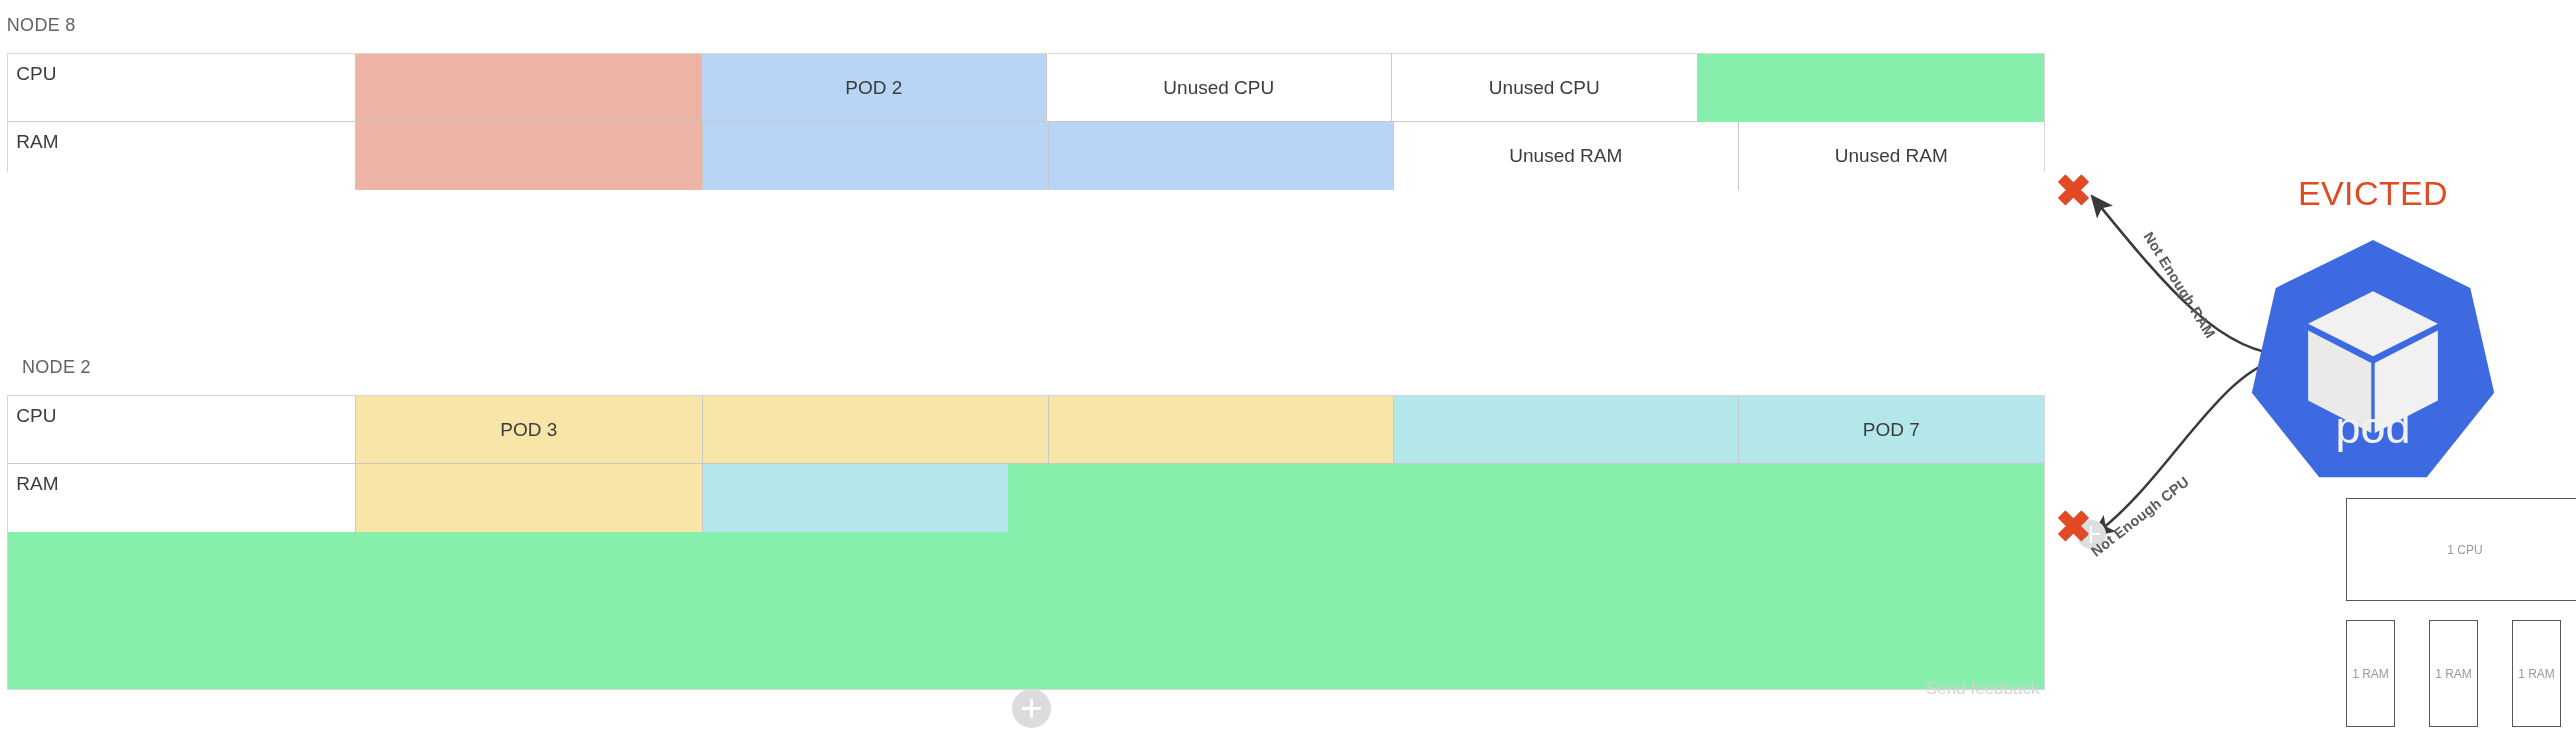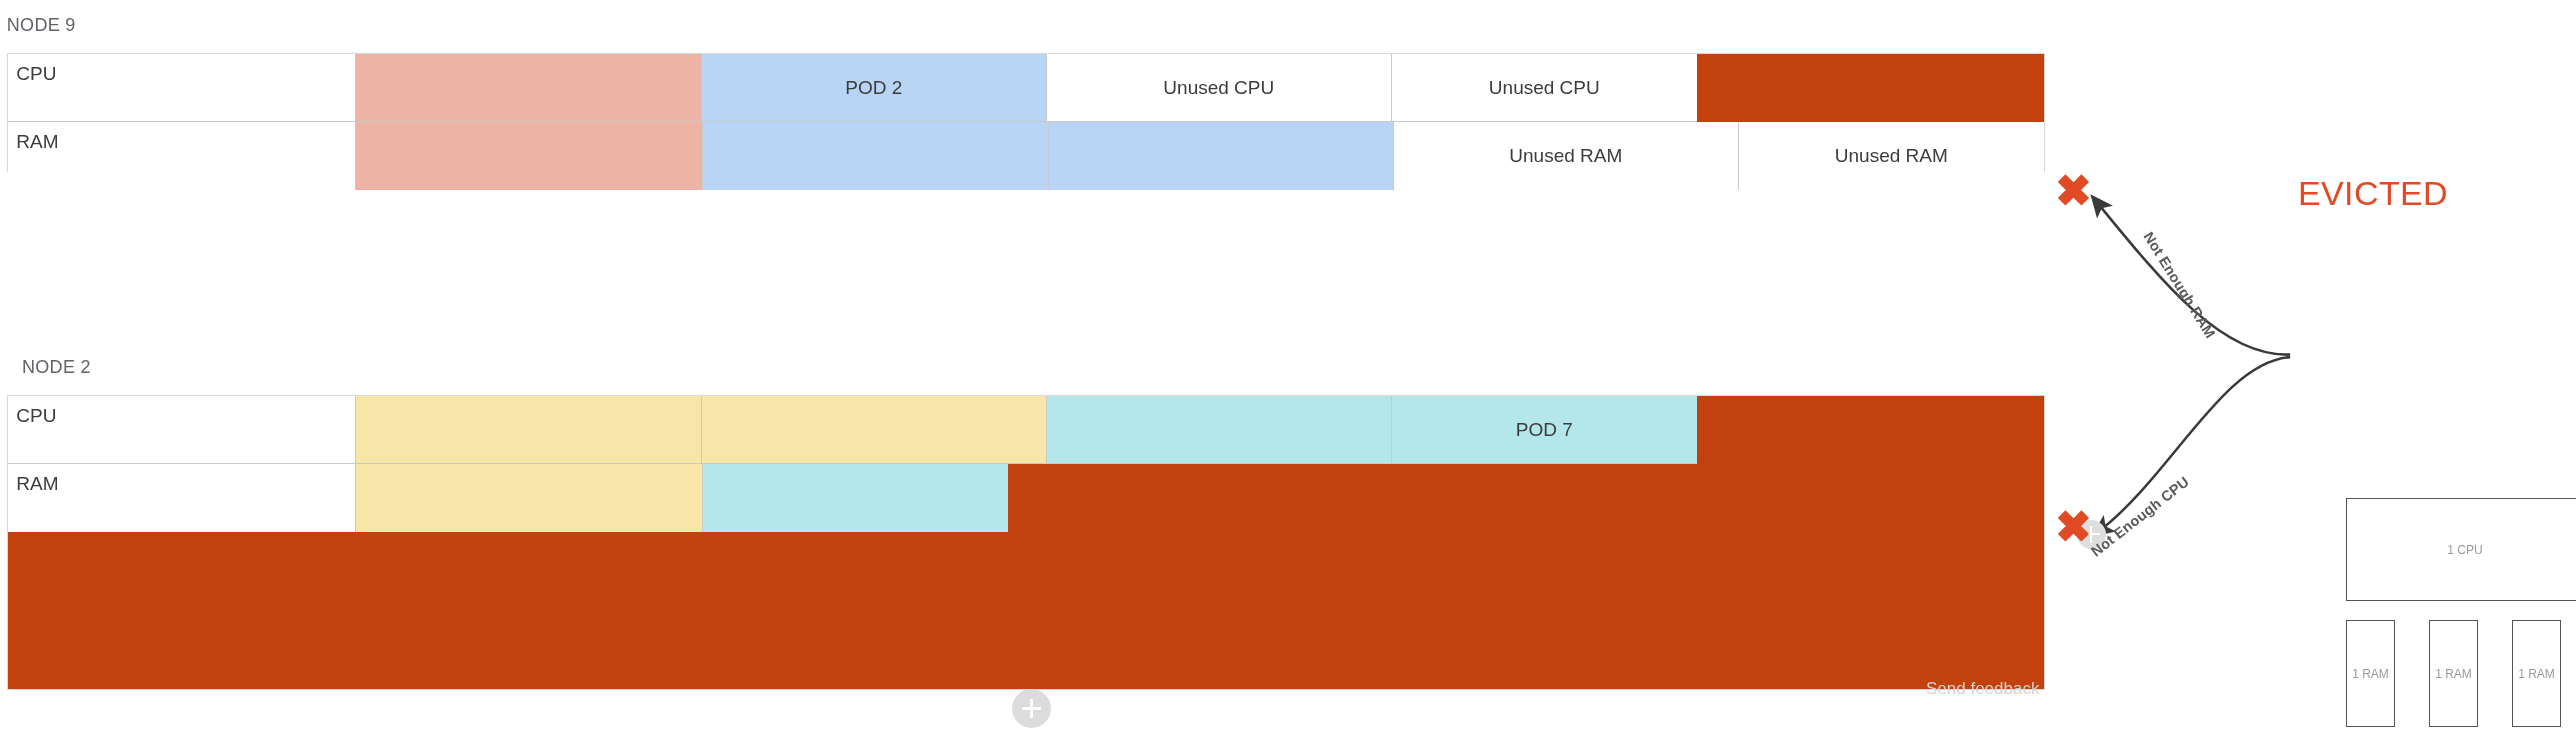--- a/index.html
+++ b/index.html
@@ -22,21 +22,21 @@
   #node1-label{left:6.8px;top:15.4px;}
   #node2-label{left:22px;top:357px;}
 
   
   .node-table{
     position:absolute;
     left:6.8px;
     width:2038px;
     border:0.9px solid #d8d8d8;
     box-sizing:border-box;
-    background:#c2410c;
+    background:#86efac;
     box-shadow:0 0 0 0.4px rgba(0,0,0,0.02);
   }
   #node1-table{top:53px;height:119px;}
   #node2-table{top:395px;height:295px;}
 
   .row{display:flex;width:100%;box-sizing:border-box;}
   #node1-table .row{height:68px;}
   #node1-table .row.ram{height:68px;}
   #node2-table .row.cpu{height:68px;}
   #node2-table .row.ram{height:68px;}
@@ -136,21 +136,21 @@
     font-weight:bold;letter-spacing:0.2px;
   }
   #label-not-enough-ram{left:2154px;top:229px;transform:rotate(58deg);transform-origin:0 0;}
   #label-not-enough-cpu{left:2088px;top:547px;transform:rotate(-38deg);transform-origin:0 0;}
 </style>
 </head>
 <body>
 
 <div class="stage">
 
-  <div class="node-label" id="node1-label">NODE 9</div>
+  <div class="node-label" id="node1-label">NODE 8</div>
 
   <div class="node-table" id="node1-table">
     <div class="row cpu">
         <div class="cell labelcol" style="width: 348px; flex: 0 0 348px; background: rgb(255, 255, 255);">CPU</div>
         <div class="cell" style="width: 346px; flex: 0 0 346px; background: rgb(237, 180, 165);"></div>
         <div class="cell" style="width: 345px; flex: 0 0 345px; background: rgb(185, 213, 245);">POD 2</div>
         <div class="cell" style="width: 345px; flex: 0 0 345px; background: rgb(255, 255, 255);">Unused CPU</div>
         <div class="cell" style="width: 305px; flex: 0 0 305px; background: rgb(255, 255, 255);">Unused CPU</div>
       </div>
     <div class="row ram">
@@ -161,20 +161,21 @@
         <div class="cell" style="width: 345px; flex: 0 0 345px; background: rgb(255, 255, 255);">Unused RAM</div>
         <div class="cell" style="width: 305px; flex: 0 0 305px; background: rgb(255, 255, 255);">Unused RAM</div>
       </div>
   </div>
 
   <div class="node-label" id="node2-label">NODE 2</div>
 
   <div class="node-table" id="node2-table">
     <div class="row cpu">
         <div class="cell labelcol" style="width: 348px; flex: 0 0 348px; background: rgb(255, 255, 255);">CPU</div>
+        <div class="cell" style="width: 347px; flex: 0 0 347px; background: rgb(248, 229, 168);">POD 3</div>
         <div class="cell" style="width: 346px; flex: 0 0 346px; background: rgb(248, 229, 168);"></div>
         <div class="cell" style="width: 345px; flex: 0 0 345px; background: rgb(248, 229, 168);"></div>
         <div class="cell" style="width: 345px; flex: 0 0 345px; background: rgb(179, 231, 234);"></div>
         <div class="cell" style="width: 305px; flex: 0 0 305px; background: rgb(179, 231, 234);">POD 7</div>
       </div>
     <div class="row ram">
         <div class="cell labelcol" style="width: 348px; flex: 0 0 348px; background: rgb(255, 255, 255);">RAM</div>
         <div class="cell" style="width: 347px; flex: 0 0 347px; background: rgb(248, 229, 168);"></div>
         <div class="cell" style="width: 305px; flex: 0 0 305px; background: rgb(179, 231, 234);"></div>
       </div>
@@ -197,20 +198,30 @@
   <div class="grey-dot" id="dot-cpu">
     <span class="plus"></span>
   </div>
   <span class="x-mark" id="x-cpu">✖</span>
 
   <span class="edge-label" id="label-not-enough-ram">Not Enough RAM</span>
   <span class="edge-label" id="label-not-enough-cpu">Not Enough CPU</span>
 
   <div id="evicted-label">EVICTED</div>
 
+  <div id="pod-badge">
+    <svg width="256" height="256" viewBox="0 0 300 300" xmlns="http://www.w3.org/2000/svg">
+      <polygon points="150,6 264,62 292,185 213,284 87,284 8,185 36,62" fill="#3d6ae1"></polygon>
+
+      <polygon points="150,66 226,104 150,142 74,104" fill="#f1f1f1"></polygon>
+      <polygon points="74,112 148,150 148,232 74,194" fill="#eaeaea"></polygon>
+      <polygon points="226,112 152,150 152,232 226,194" fill="#f1f1f1"></polygon>
+    </svg>
+    <div class="podtext">pod</div>
+  </div>
 
   <div class="res-box" id="res-cpu">1 CPU</div>
   <div class="res-box" id="res-ram-0">1 RAM</div>
   <div class="res-box" id="res-ram-1">1 RAM</div>
   <div class="res-box" id="res-ram-2">1 RAM</div>
 
   <button id="add-button">
     <span class="plus"></span>
   </button>
 

